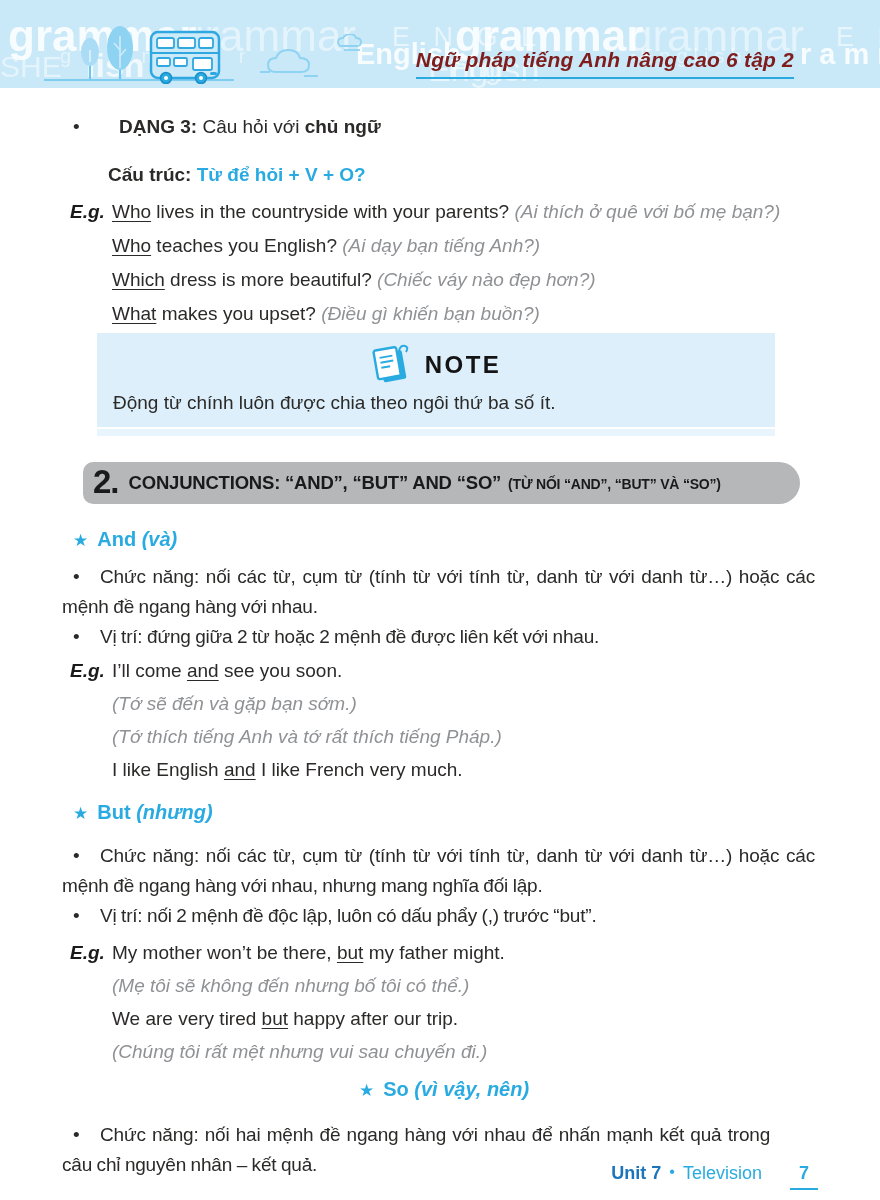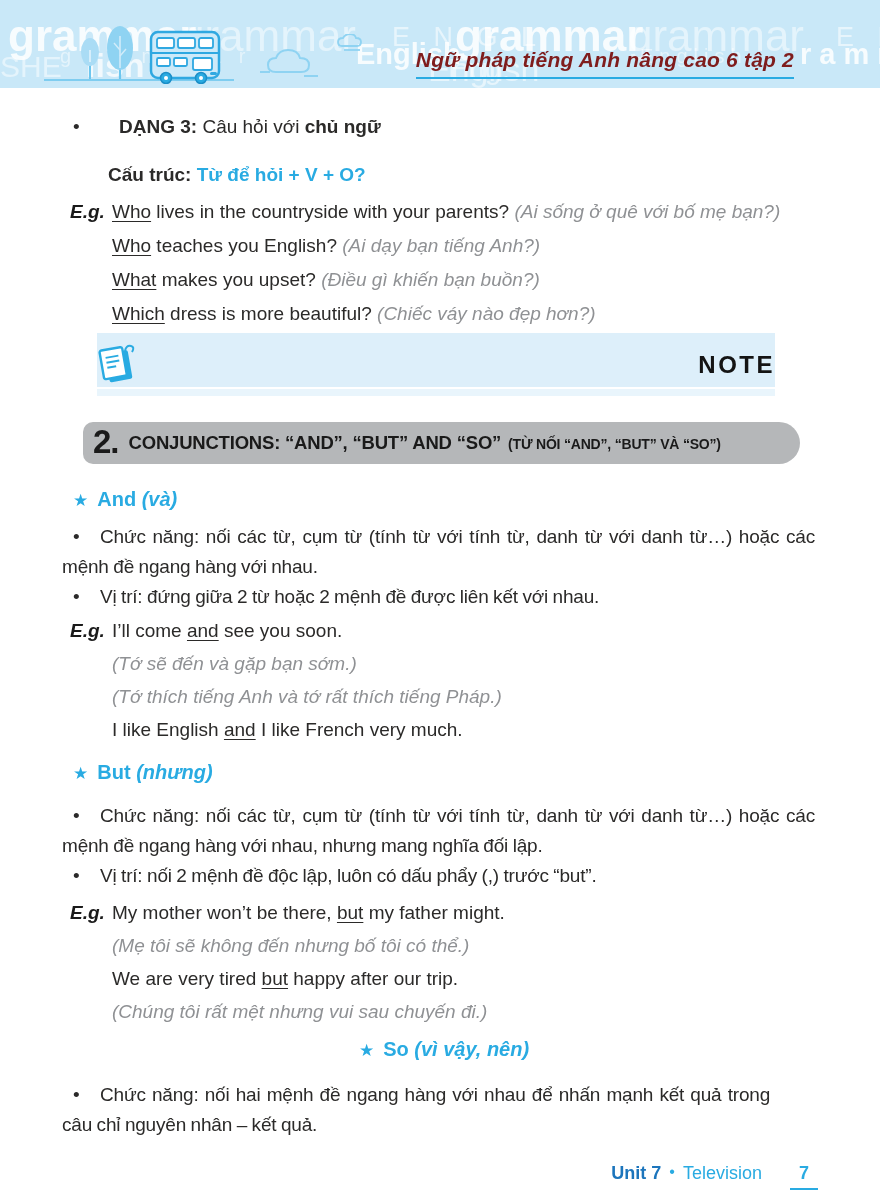--- a/index.html
+++ b/index.html
@@ -50,21 +50,21 @@
   .b-wide { width:46px; }
   .b-std  { width:27px; }
   .cau { line-height:34px; margin-top:14px; padding-left:46px; }
 
   .eg-group { margin-top:3px; }
   .eg-line { position:relative; padding-left:50px; line-height:34px; }
   .eg-label { position:absolute; left:8px; font-weight:bold; font-style:italic; color:#1a1a1a; }
 
   
   .note-box { margin:2px 40px 0 35px; background:#ddeffa; }
-  .note-head { display:flex; justify-content:space-between; align-items:center; gap:14px; padding-top:10px; height:44px; }
+  .note-head { display:flex; justify-content:center; align-items:center; gap:14px; padding-top:10px; height:44px; }
   .note-title { font-size:24px; font-weight:800; letter-spacing:2.5px; color:#141414; }
   .note-text { padding:2px 16px 10px; font-size:19px; line-height:28px; }
   .note-strip { margin:2px 40px 0 35px; height:7px; background:#e9f5fc; }
 
   
   .section-bar {
     margin-top:26px; margin-left:21px; width:717px; height:42px;
     background:#b5b7b9; border-radius:10px 21px 21px 10px;
     display:flex; align-items:center; color:#1a1a1a;
   }
@@ -159,40 +159,41 @@
     <div class="book-title">Ngữ pháp tiếng Anh nâng cao 6 tập 2</div>
   </header>
 
   <main class="content">
 
     <p class="dang"><span class="b b-wide">•</span><strong>DẠNG 3:</strong><span> Câu hỏi với </span><strong>chủ ngữ</strong></p>
 
     <p class="cau"><strong>Cấu trúc: </strong><strong class="blue">Từ để hỏi + V + O?</strong></p>
 
     <div class="eg-group">
-      <p class="eg-line"><span class="eg-label">E.g.</span><span class="u">Who</span><span> lives in the countryside with your parents? </span><span class="vi">(Ai sống ở quê với bố mẹ bạn?)</span></p>
+      <p class="eg-line"><span class="eg-label">E.g.</span><span class="u">Who</span><span> lives in the countryside with your parents? </span><span class="vi">(Ai thích ở quê với bố mẹ bạn?)</span></p>
       <p class="eg-line"><span class="u">Who</span><span> teaches you English? </span><span class="vi">(Ai dạy bạn tiếng Anh?)</span></p>
+      <p class="eg-line"><span class="u">Which</span><span> dress is more beautiful? </span><span class="vi">(Chiếc váy nào đẹp hơn?)</span></p>
       <p class="eg-line"><span class="u">What</span><span> makes you upset? </span><span class="vi">(Điều gì khiến bạn buồn?)</span></p>
-      <p class="eg-line"><span class="u">Which</span><span> dress is more beautiful? </span><span class="vi">(Chiếc váy nào đẹp hơn?)</span></p>
     </div>
 
     <section class="note-box">
       <div class="note-head">
         <svg width="40" height="44" viewBox="0 0 40 44">
           <g transform="rotate(-10 20 22)">
             <rect x="10" y="9" width="23" height="29" rx="2" fill="#29abe2"></rect>
             <rect x="5" y="5" width="23" height="29" rx="2" fill="#ffffff" stroke="#29abe2" stroke-width="2.4"></rect>
             <line x1="10" y1="13" x2="23" y2="13" stroke="#29abe2" stroke-width="2"></line>
             <line x1="10" y1="18" x2="23" y2="18" stroke="#29abe2" stroke-width="2"></line>
             <line x1="10" y1="23" x2="19" y2="23" stroke="#29abe2" stroke-width="2"></line>
           </g>
           <path d="M28 8 q1-6 6-5 q4 1 1 6" fill="none" stroke="#29abe2" stroke-width="2"></path>
         </svg>
         <span class="note-title">NOTE</span>
       </div>
+      <p class="note-text">Động từ chính luôn được chia theo ngôi thứ ba số ít.</p>
     </section>
     <div class="note-strip"></div>
 
     <div class="section-bar">
       <span class="sec-num">2.</span>
       <span class="sec-title"><span>CONJUNCTIONS: “AND”, “BUT” AND “SO” </span><span class="sec-sub">(TỪ NỐI “AND”, “BUT” VÀ “SO”)</span></span>
     </div>
 
     <p class="star-h h-and"><span class="star">★</span><span>And </span><span class="paren">(và)</span></p>
     <p class="bullet-p bp-first"><span class="b b-std">•</span><span>Chức năng: nối các từ, cụm từ (tính từ với tính từ, danh từ với danh từ…) hoặc các mệnh đề ngang hàng với nhau.</span></p>

